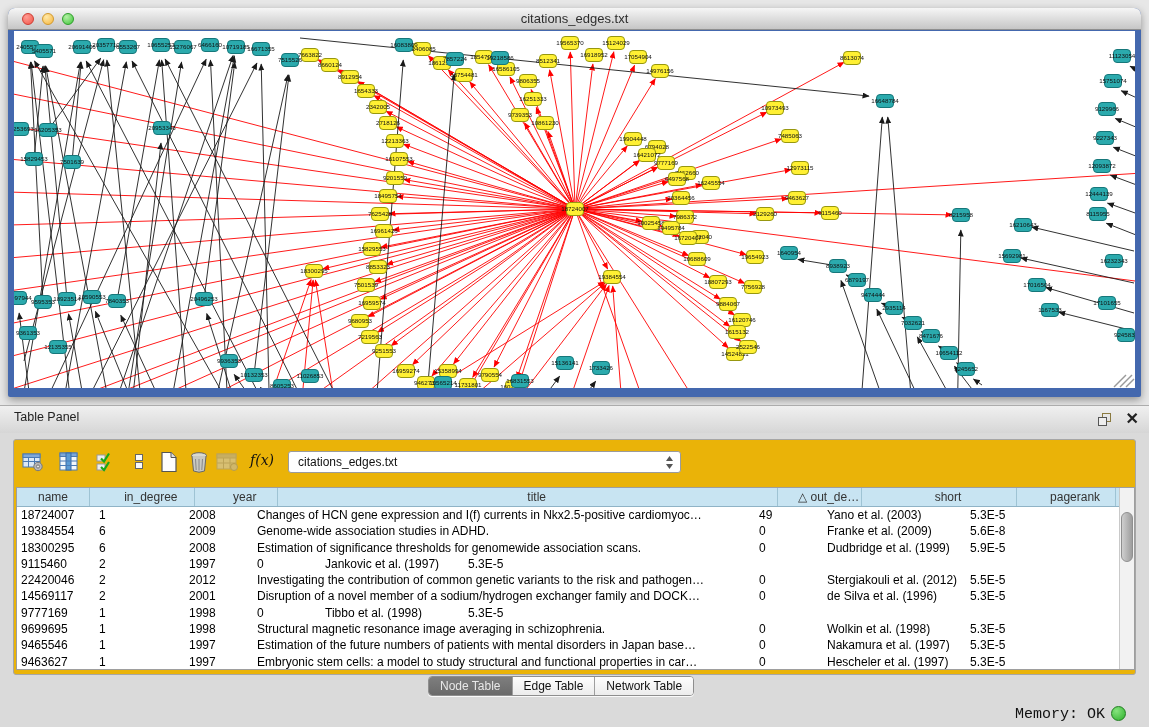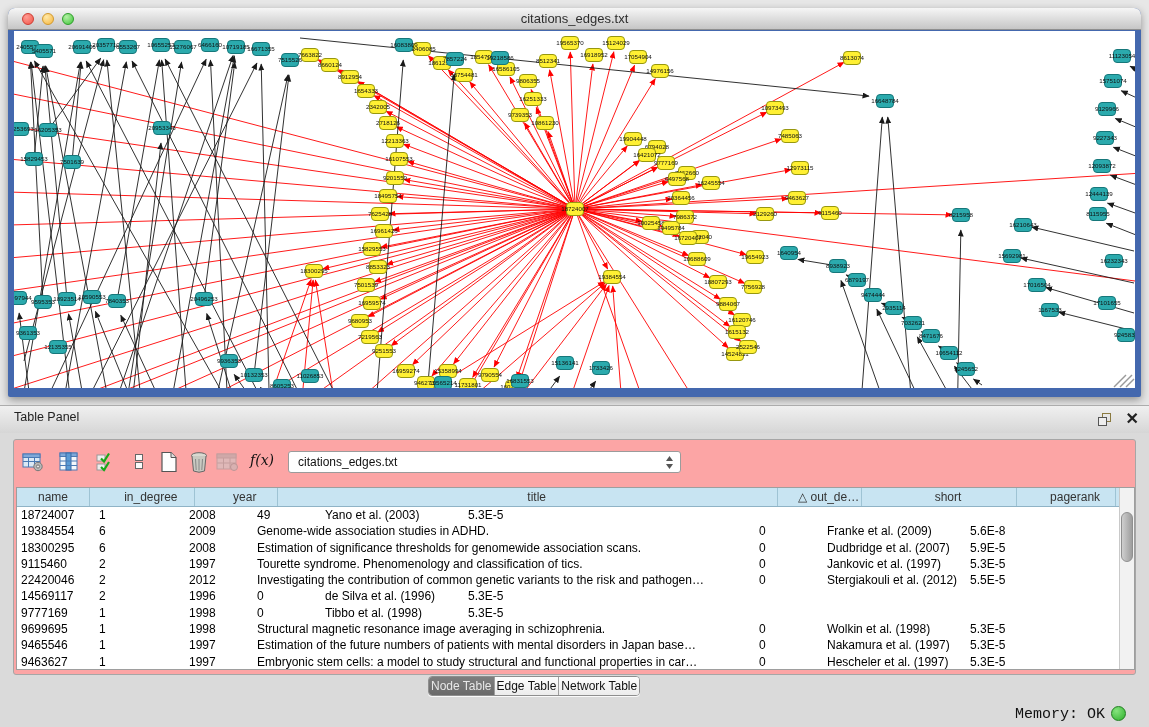--- a/index.html
+++ b/index.html
@@ -13,39 +13,39 @@
   .light.yellow { background:radial-gradient(circle at 35% 30%, #FFE9A8, #F6B63E); border:1px solid #D29A2E; }
   .light.green { background:radial-gradient(circle at 35% 30%, #B4F0A6, #3FC639); border:1px solid #2F9E2B; }
   .wtitle { position:absolute; left:0; right:0; text-align:center; line-height:21px; font-size:13px; color:#2E2E2E; }
   .gcanvas { position:absolute; left:6px; top:23px; width:1121px; height:357px; background:#FFFFFF; overflow:hidden; }
   
   #panel { position:absolute; left:0; top:405px; width:1149px; height:322px; background:#DADADA; border-top:1px solid #ACACAC; }
   .phead { position:absolute; left:0; top:0; width:100%; height:27px; background:linear-gradient(#F0F0F0,#D6D6D6); }
   .ptitle { position:absolute; left:14px; line-height:23px; font-size:12.5px; color:#222; }
   .float-ic { position:absolute; right:36px; top:7px; }
   .close-ic { position:absolute; right:10px; top:3px; font-size:16px; font-weight:bold; color:#222; line-height:20px; }
-  .cbox { position:absolute; left:13px; top:33px; width:1123px; height:236px; border:1px solid #A6A6A6; border-radius:3px; background:#fca5a5; }
+  .cbox { position:absolute; left:13px; top:33px; width:1123px; height:236px; border:1px solid #A6A6A6; border-radius:3px; background:#eab308; }
   .tbtn { position:absolute; top:8px; width:30px; height:28px; display:flex; align-items:center; justify-content:center; }
   .fx { position:absolute; top:12px; left:236px; font-family:"DejaVu Serif",serif; font-style:italic; font-size:14px; color:#111; }
   .combo { position:absolute; left:274px; top:11px; width:393px; height:22px; background:#fff; border:1px solid #9B9B9B; border-radius:3px; font-size:12px; color:#111; line-height:20px; padding-left:9px; }
   .combo .updn { position:absolute; right:6px; top:3px; }
   
   .tbl { position:absolute; left:2px; top:47px; width:1119px; height:183px; background:#fff; border:1px solid #9E9E9E; overflow:hidden; }
   .thead { display:flex; height:19px; background:#C8E4F2; border-bottom:1px solid #8FB3C6;gap:18px; }
   .th { font-size:12px; color:#333; text-align:center; line-height:18px; border-right:1px solid #9EC3D4; overflow:hidden; white-space:nowrap; }
   .th.last { border-right:none; }
   .trow { display:flex; height:16.3px; }
   .td { font-size:12px; color:#000; line-height:16px; white-space:nowrap; overflow:hidden; padding-left:6px; }
   .td.c0 { padding-left:4px; }
   .c0{width:76px} .c1{width:90px} .c2{width:68px} .c3{width:502px} .c4{width:68px} .c5{width:143px} .c6{width:84px} .c7{flex:1}
   .vscroll { position:absolute; right:0; top:0; width:15px; height:181px; background:#F2F2F2; border-left:1px solid #C9C9C9; }
   .vthumb { position:absolute; left:1px; top:24px; width:12px; height:50px; border-radius:6px; background:linear-gradient(90deg,#CFCFCF,#9D9D9D); border:1px solid #8F8F8F; }
   
   .tabs { position:absolute; left:428px; top:270px; height:20px; display:flex; border:1px solid #8E8E8E; border-radius:4px; background:#fff; box-shadow:0 1px 0 rgba(255,255,255,.85); overflow:hidden; }
-  .tab { line-height:18px; font-size:12px; padding:0 2px; background:linear-gradient(#FDFDFD,#ECECEC); color:#111; border-left:1px solid #9E9E9E; }
+  .tab { line-height:18px; font-size:12px; padding:0 11px; background:linear-gradient(#FDFDFD,#ECECEC); color:#111; border-left:1px solid #9E9E9E; }
   .tab:first-child { border-left:none; }
   .tab.sel { background:linear-gradient(#7E7E7E,#6A6A6A); color:#E8E8E8; }
   .mem { position:absolute; right:44px; top:300px; font-size:15px; color:#111;font-family:Liberation Mono, monospace; }
   .memdot { position:absolute; right:23px; top:300px; width:15px; height:15px; border-radius:50%; background:radial-gradient(circle at 35% 30%, #86E47E, #2EB02C); border:1px solid #1F7F1F; }
 </style>
 </head>
 <body>
 
 <div id="gwin">
   <div class="titlebar">
@@ -601,64 +601,65 @@
         <div class="th c4"><span>△</span> <span>out_de…</span></div>
         <div class="th c5">short</div>
         <div class="th c6">pagerank</div>
         <div class="th c7 last" style="background:#fff;border-right:none"></div>
       </div>
       <div id="tbody">
           <div class="trow">
             <div class="td c0">18724007</div>
             <div class="td c1">1</div>
             <div class="td c2">2008</div>
+            <div class="td c3">Changes of HCN gene expression and I(f) currents in Nkx2.5-positive cardiomyoc…</div>
             <div class="td c4">49</div>
             <div class="td c5">Yano et al. (2003)</div>
             <div class="td c6">5.3E-5</div>
           </div>
           <div class="trow">
             <div class="td c0">19384554</div>
             <div class="td c1">6</div>
             <div class="td c2">2009</div>
             <div class="td c3">Genome-wide association studies in ADHD.</div>
             <div class="td c4">0</div>
             <div class="td c5">Franke et al. (2009)</div>
             <div class="td c6">5.6E-8</div>
           </div>
           <div class="trow">
             <div class="td c0">18300295</div>
             <div class="td c1">6</div>
             <div class="td c2">2008</div>
             <div class="td c3">Estimation of significance thresholds for genomewide association scans.</div>
             <div class="td c4">0</div>
-            <div class="td c5">Dudbridge et al. (2007)</div>
+            <div class="td c5">Dudbridge et al. (1999)</div>
             <div class="td c6">5.9E-5</div>
           </div>
           <div class="trow">
             <div class="td c0">9115460</div>
             <div class="td c1">2</div>
             <div class="td c2">1997</div>
-            <div class="td c3">Tourette syndrome. Phenomenology and classification of tics.</div>
             <div class="td c4">0</div>
             <div class="td c5">Jankovic et al. (1997)</div>
             <div class="td c6">5.3E-5</div>
           </div>
           <div class="trow">
             <div class="td c0">22420046</div>
             <div class="td c1">2</div>
             <div class="td c2">2012</div>
             <div class="td c3">Investigating the contribution of common genetic variants to the risk and pathogen…</div>
             <div class="td c4">0</div>
             <div class="td c5">Stergiakouli et al. (2012)</div>
             <div class="td c6">5.5E-5</div>
           </div>
           <div class="trow">
             <div class="td c0">14569117</div>
             <div class="td c1">2</div>
-            <div class="td c2">1996</div>
+            <div class="td c2">2001</div>
+            <div class="td c3">Disruption of a novel member of a sodium/hydrogen exchanger family and DOCK…</div>
             <div class="td c4">0</div>
             <div class="td c5">de Silva et al. (1996)</div>
             <div class="td c6">5.3E-5</div>
           </div>
           <div class="trow">
             <div class="td c0">9777169</div>
             <div class="td c1">1</div>
             <div class="td c2">1998</div>
             <div class="td c4">0</div>
             <div class="td c5">Tibbo et al. (1998)</div>

